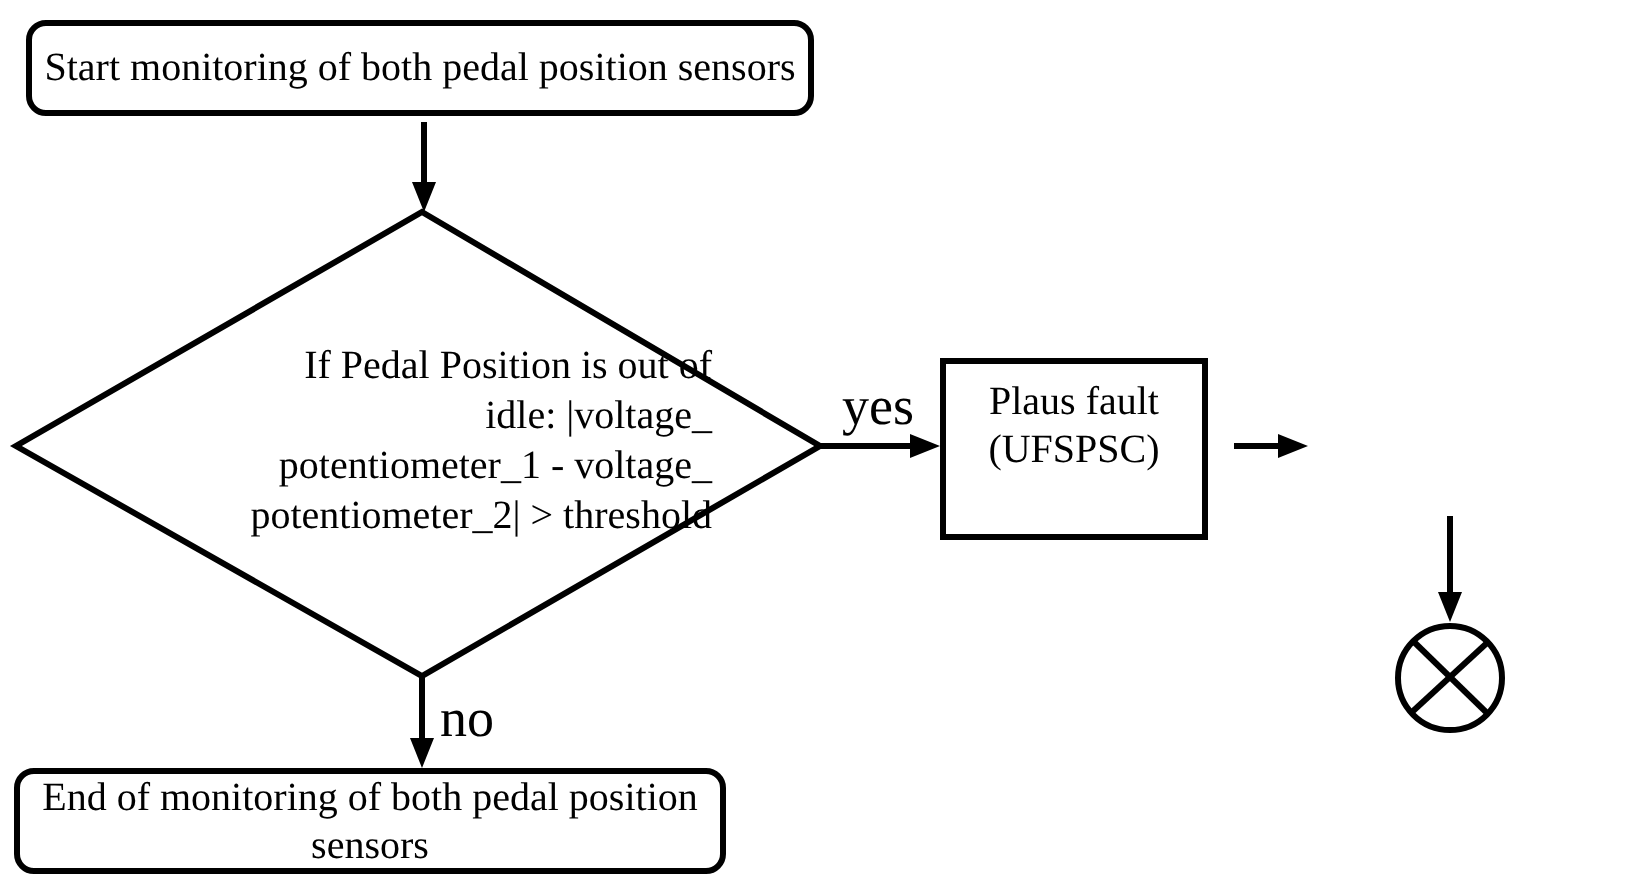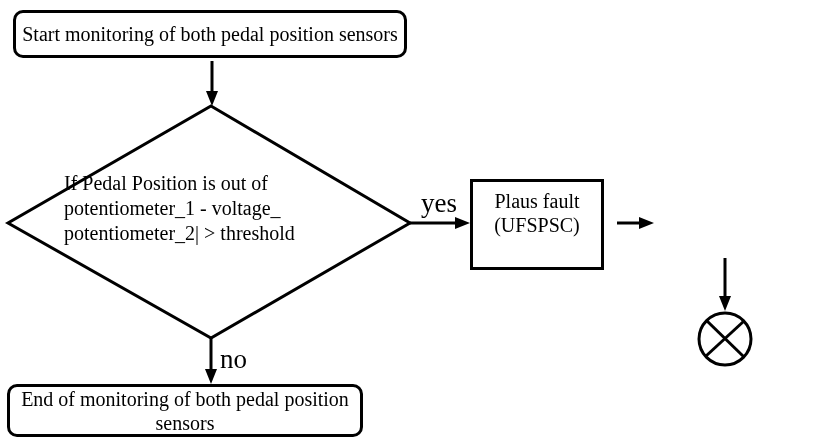--- a/index.html
+++ b/index.html
@@ -49,21 +49,21 @@
     left: 470px; top: 179px; width: 134px; height: 91px;
     justify-content: flex-start;
     padding-top: 7px;
   }
   .node-fault {
     left: 654px; top: 191px; width: 142px; height: 66px;
   }
   .decision-text {
     position: absolute;
     left: 64px; top: 171px; width: 292px;
-    text-align: left;
+    text-align: right;
     font-size: 20px;
     line-height: 25px;
   }
   .decision-text span { display: block; }
   .edge-label {
     position: absolute;
     font-size: 27px;
     line-height: 22px;
   }
   .label-yes { left: 421px; top: 192px; }
@@ -107,20 +107,21 @@
       <circle cx="725" cy="339" r="26" fill="#ffffff" stroke="#000000" stroke-width="3"></circle>
       <line x1="706" y1="320" x2="744" y2="357" stroke="#000000" stroke-width="3"></line>
       <line x1="744" y1="321" x2="706" y2="356" stroke="#000000" stroke-width="3"></line>
     </g>
   </svg>
 
   <div class="node rounded node-start">Start monitoring of both pedal position sensors</div>
 
   <div class="decision-text">
     <span>If Pedal Position is out of</span>
+    <span>idle: |voltage_</span>
     <span>potentiometer_1 - voltage_</span>
     <span>potentiometer_2| &gt; threshold</span>
   </div>
 
   <div class="edge-label label-yes">yes</div>
   <div class="edge-label label-no">no</div>
 
   <div class="node node-plaus">
     <span>Plaus fault</span>
     <span>(UFSPSC)</span>

